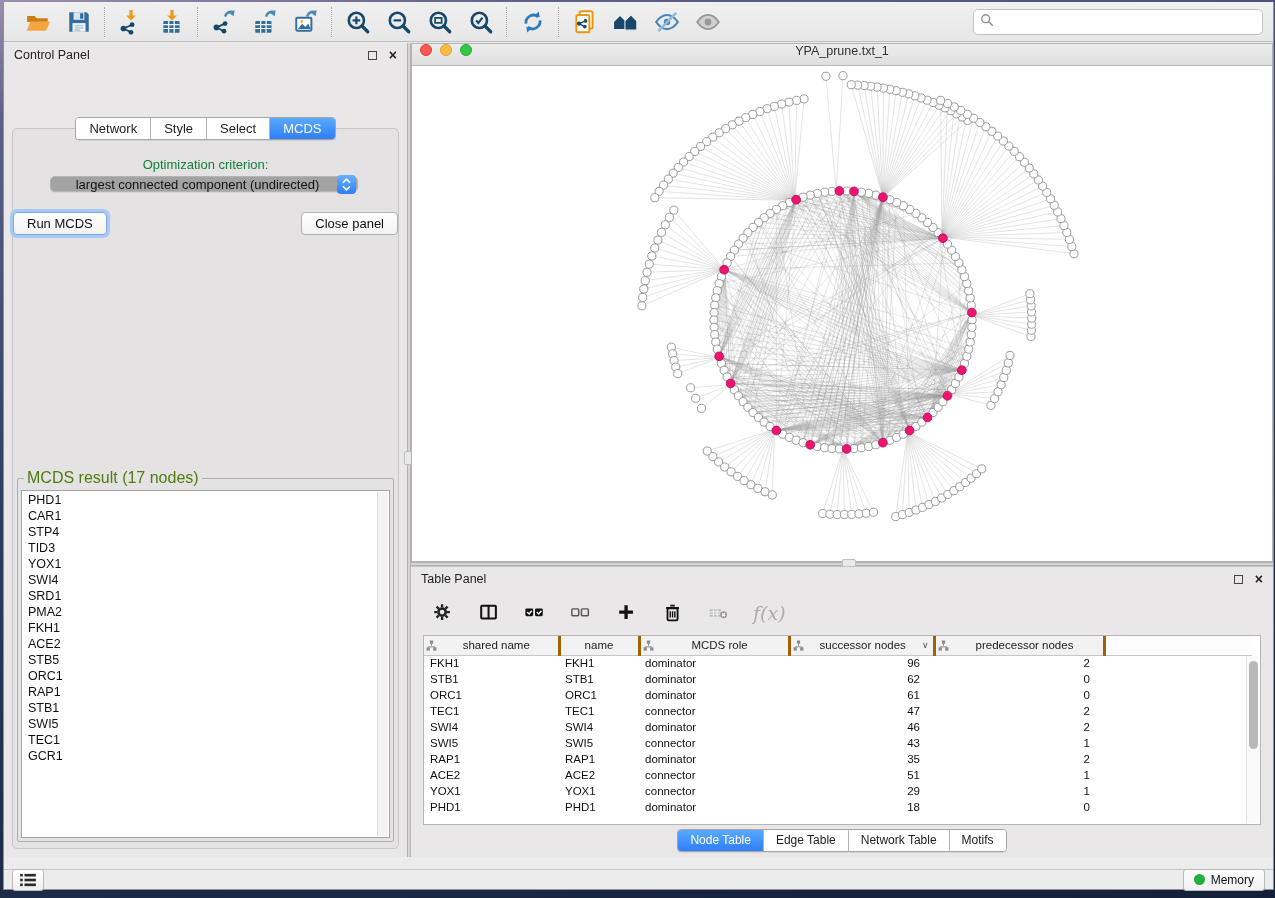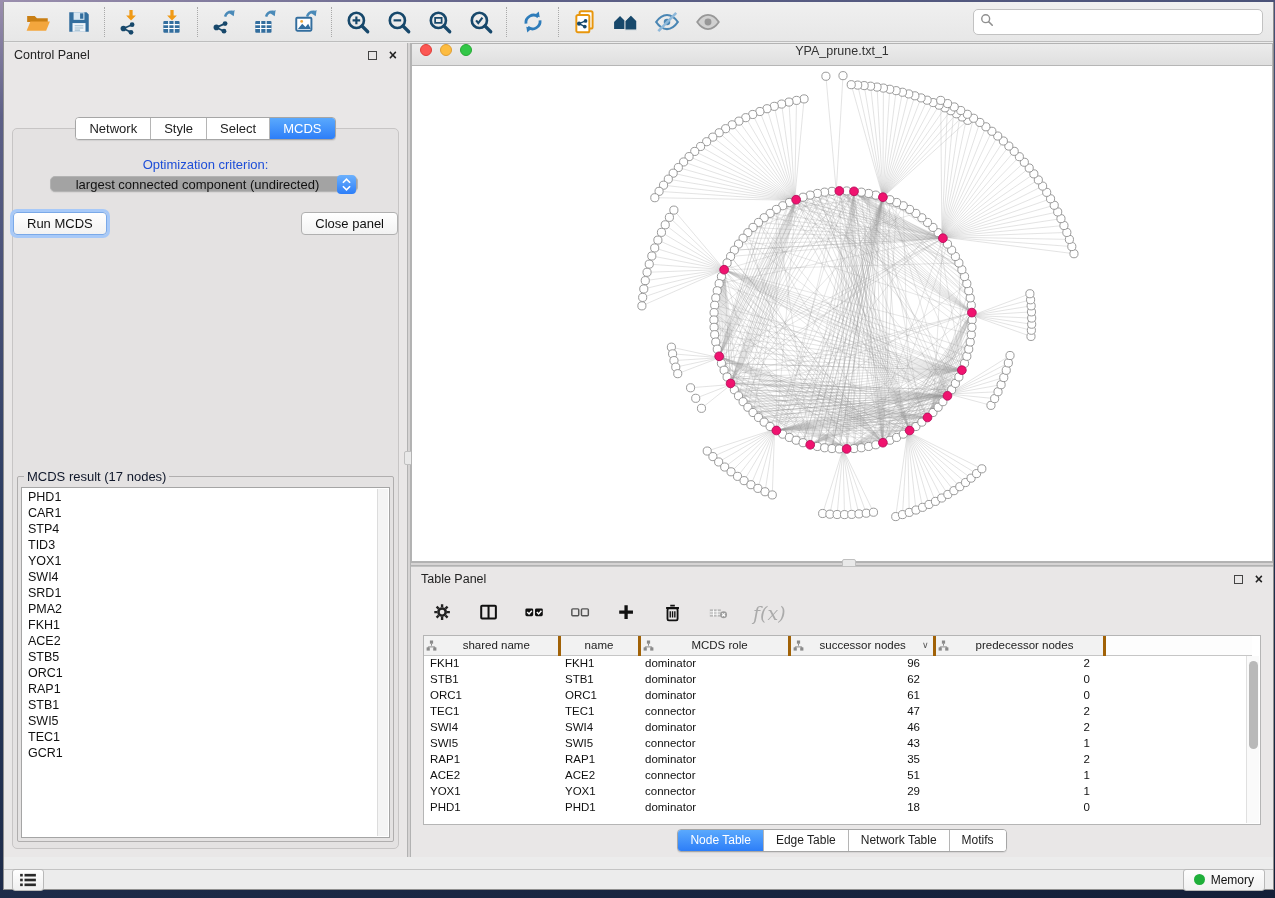--- a/index.html
+++ b/index.html
@@ -42,21 +42,21 @@
     background:#e4e2e2; border:1px solid #c7c5c5; border-radius:5px;
   }
   .cp-tabs { position:absolute; top:74px; left:0; right:0; display:flex; justify-content:center; z-index:2; }
   .seg { display:flex; border:1px solid #a6a6a6; border-radius:4px; overflow:hidden; background:#fff; box-shadow:0 1px 1px rgba(0,0,0,.08); }
   .seg .tab {
     padding:2px 13px; font-size:13px; color:#222; background:#fff; cursor:pointer;
     border-right:1px solid #b5b5b5; line-height:17px; white-space:nowrap;
   }
   .seg .tab:last-child { border-right:none; }
   .seg .tab.sel { background:linear-gradient(#5aa9fd,#2d7ef8); color:#fff; }
-  .opt-label { position:absolute; top:28px; left:0; right:0; text-align:center; font-size:13px; color:#1d4ed8; }
+  .opt-label { position:absolute; top:28px; left:0; right:0; text-align:center; font-size:13px; color:#15803d; }
   .dropdown {
     position:absolute; top:47px; left:37px; right:40px; height:16px;
     background:#a3a3a3; border:1px solid #b3b3b3; border-radius:5px;
     display:flex; align-items:center; cursor:pointer; box-shadow:0 1px 1px rgba(0,0,0,.06);justify-content:flex-end;
   }
   .dropdown .dd-text { flex:1; text-align:center; font-size:13px; color:#111; padding-left:8px; white-space:nowrap; overflow:hidden; }
   .dd-step {
     width:19px; height:19px; margin:1px; border-radius:4px;
     background:linear-gradient(#6cb1fd,#2d7ef8);
     display:flex; flex-direction:column; align-items:center; justify-content:center; gap:1px;
@@ -64,21 +64,21 @@
   .btn-row { position:absolute; top:83px; left:0; right:0; display:flex; justify-content:space-between; gap:12px; }
   .mac-btn {
     background:linear-gradient(#ffffff,#f2f2f2); border:1px solid #b0b0b0; border-radius:4px;
     font-size:13px; color:#111; padding:3px 13px; cursor:pointer; font-family:"Liberation Sans",sans-serif;
   }
   .mac-btn.focus { box-shadow:0 0 0 3px #a7c9f8; border-color:#7aa9e8; }
   .mcds-fieldset {
     position:absolute; left:4px; right:4px; top:340px; bottom:6px;
     border:1px solid #b0aeae; border-radius:2px; padding:2px;
   }
-  .mcds-fieldset legend { font-size:13px; color:#0f172a; padding:0 3px; margin-left:4px;margin-top:24px; }
+  .mcds-fieldset legend { font-size:16px; color:#4d7c0f; padding:0 3px; margin-left:4px;margin-top:24px; }
   .mcds-list {
     position:absolute; left:3px; right:3px; top:3px; bottom:3px;
     background:#fff; border:1px solid #a5a5a5; overflow:hidden; padding-top:1px;
   }
   .mcds-list .scroll-col { position:absolute; top:1px; bottom:1px; right:1px; width:11px; background:#f4f4f4; border-left:1px solid #dcdcdc; }
   .mcds-item { font-size:12.5px; line-height:16px; padding-left:6px; color:#111; }
   
   .v-split { position:absolute; left:403px; width:4px; top:41px; bottom:32px; background:#d6d4d4; border-left:1px solid #b2b2b2; border-right:1px solid #b2b2b2;}
   .v-grip { position:absolute; left:-4px; top:408px; width:11px; height:14px; background:#e9e9e9; border:1px solid #c0c0c0; border-radius:2px;}
   .h-split { position:absolute; left:0; right:0; top:519px; height:4px; background:#d6d4d4; border-top:1px solid #b2b2b2; border-bottom:1px solid #b2b2b2;}

